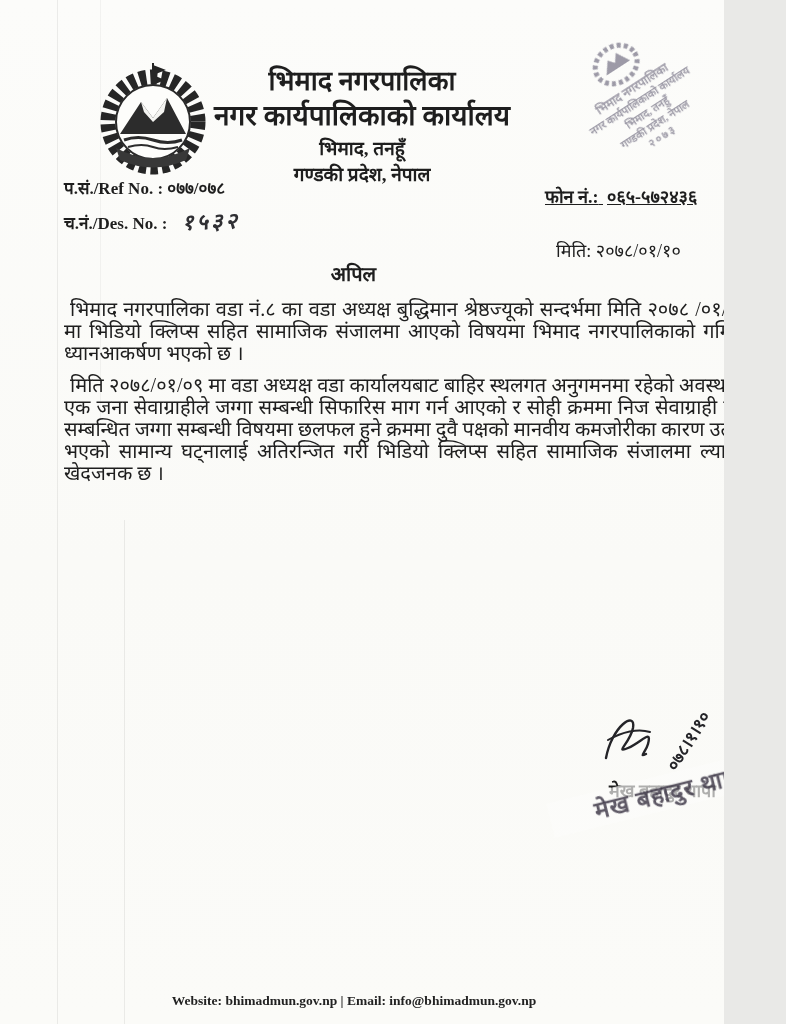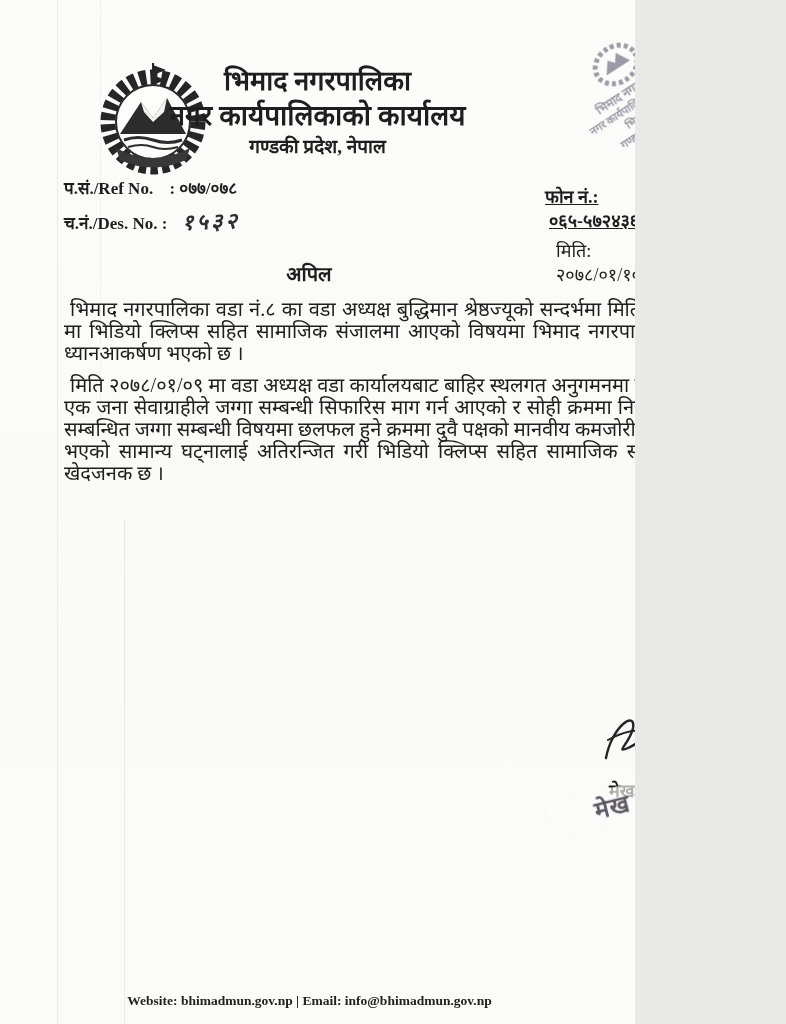--- a/index.html
+++ b/index.html
@@ -4,21 +4,21 @@
 <style>
   html,body{margin:0;padding:0;}
   body{
     width:786px;height:1024px;
     background:#e9e9e7;
     font-family:"Liberation Serif","DejaVu Serif",serif;
     overflow:hidden;
   }
   .page{
     position:relative;
-    width:635px;height:1024px;
+    width:724px;height:1024px;
     background:linear-gradient(180deg,#fcfcfa 0%,#fafaf7 55%,#fbfbf8 100%);
     color:#1e1e1e;
     overflow:hidden;
   }
   
   .fold{position:absolute;width:1px;background:rgba(90,90,90,.10);}
   .fold.f1{left:57px;top:0;height:1024px;}
   .fold.f2{left:100px;top:0;height:420px;opacity:.6;}
   .fold.f3{left:124px;top:520px;height:504px;}
   .fold.f4{left:770px;top:0;height:1024px;background:rgba(90,90,90,.16);}
@@ -112,39 +112,40 @@
       <path d="M32,82 Q46,77 61,82 T90,82" stroke="#2c2c2c" stroke-width="3" fill="none"></path>
       <path d="M36,89 Q50,85 61,89 T86,89" stroke="#2c2c2c" stroke-width="2" fill="none"></path>
 
       <path d="M24,90 Q61,110 98,90 L94,102 Q61,117 28,102 Z" fill="#383838"></path>
     </svg>
   </div>
 
   <div class="letterhead">
     <div class="l1">भिमाद नगरपालिका</div>
     <div class="l2">नगर कार्यपालिकाको कार्यालय</div>
+    <div class="l3">भिमाद, तनहूँ</div>
     <div class="l4">गण्डकी प्रदेश, नेपाल</div>
   </div>
 
   <div class="seal">
     <svg width="56" height="44" viewBox="0 0 56 44" style="margin:0 auto;display:block;">
       <ellipse cx="28" cy="22" rx="22" ry="18" fill="none" stroke="#8d8a99" stroke-width="5" stroke-dasharray="4 3"></ellipse>
       <path d="M14,26 L23,14 L28,20 L34,12 L42,26 Z" fill="#8d8a99"></path>
     </svg>
     <div class="seal-line s1">भिमाद नगरपालिका</div>
     <div class="seal-line s2">नगर कार्यपालिकाको कार्यालय</div>
     <div class="seal-line s3">भिमाद, तनहुँ</div>
     <div class="seal-line s4">गण्डकी प्रदेश, नेपाल</div>
     <div class="seal-line s5">२०७३</div>
   </div>
 
   <div class="refblock">
     <div class="row">
       <span>प.सं./Ref No.</span>
-      <span style="margin-left:12px;">: ०७७/०७८</span>
+      <span style="margin-left:0;">: ०७७/०७८</span>
     </div>
     <div class="row">
       <span>च.नं./Des. No. :</span>
       <span class="handwritten" style="margin-left:10px;">१५३२</span>
     </div>
   </div>
 
   <div class="phone">
     <span>फोन नं.:</span>
     <span style="margin-left:4px;">०६५-५७२४३६</span>

